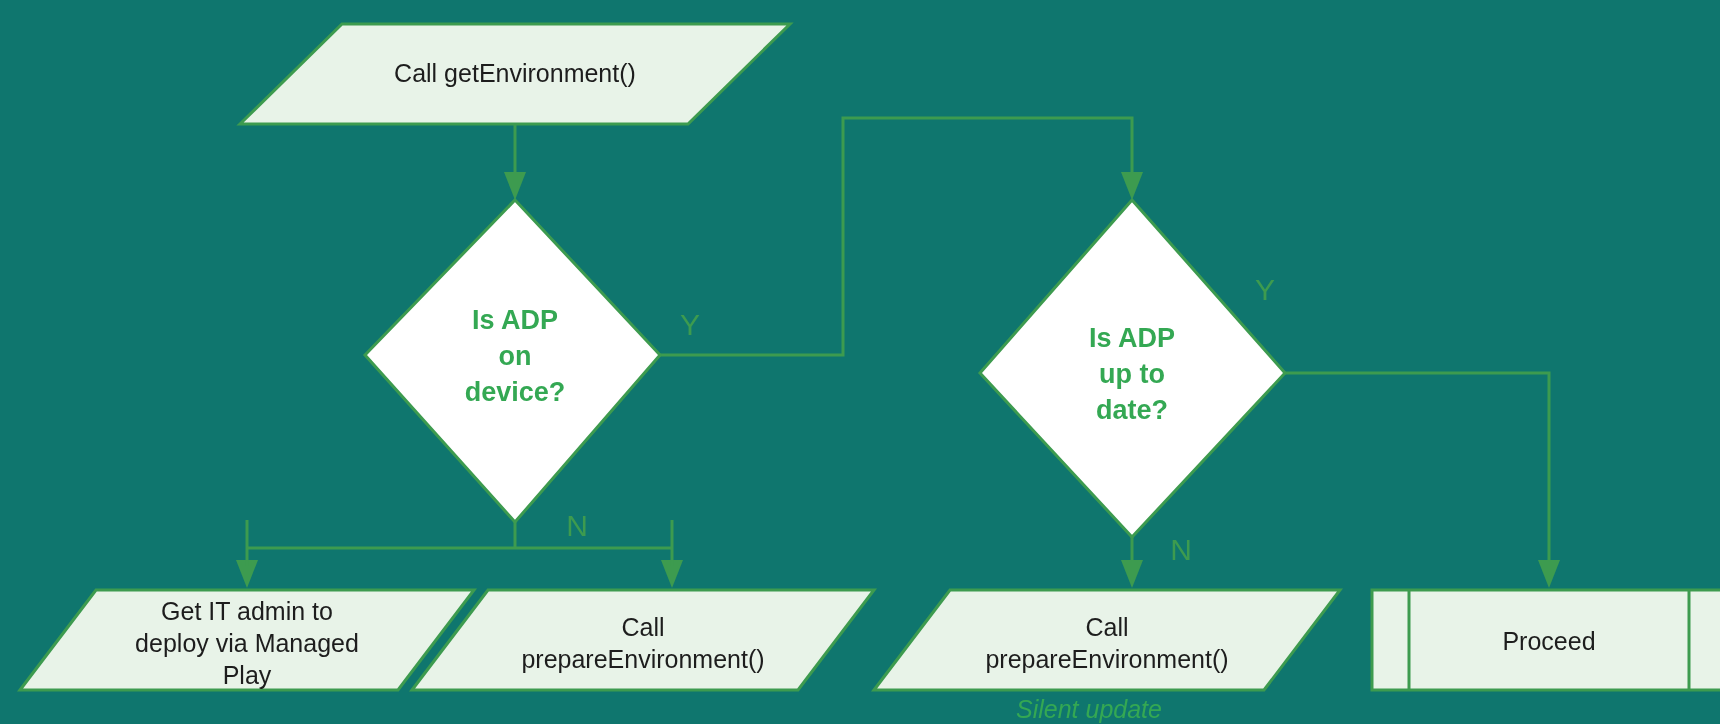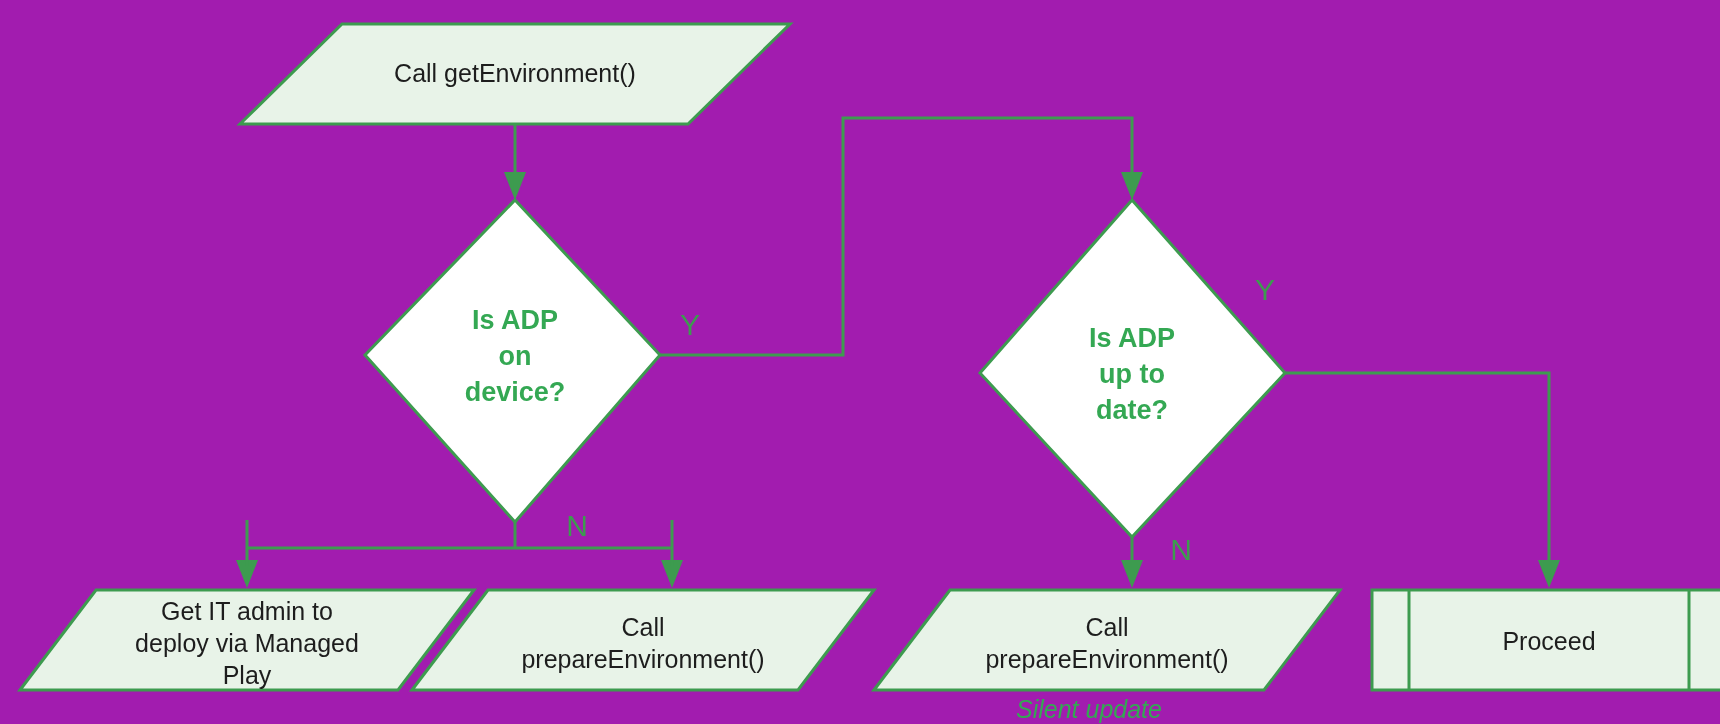--- a/index.html
+++ b/index.html
@@ -10,21 +10,21 @@
   body {
     width: 1720px;
     height: 724px;
     overflow: hidden;
     font-family: "Liberation Sans", sans-serif;
   }
   #flowchart-root {
     position: relative;
     width: 1720px;
     height: 724px;
-    background: #a21caf;
+    background: #0f766e;
   }
   svg#diagram {
     display: block;
     width: 1720px;
     height: 724px;
   }
   .shape-fill { fill: #e8f3e8; }
   .shape-fill-white { fill: #ffffff; }
   .shape-stroke {
     stroke: #3d9b4f;

